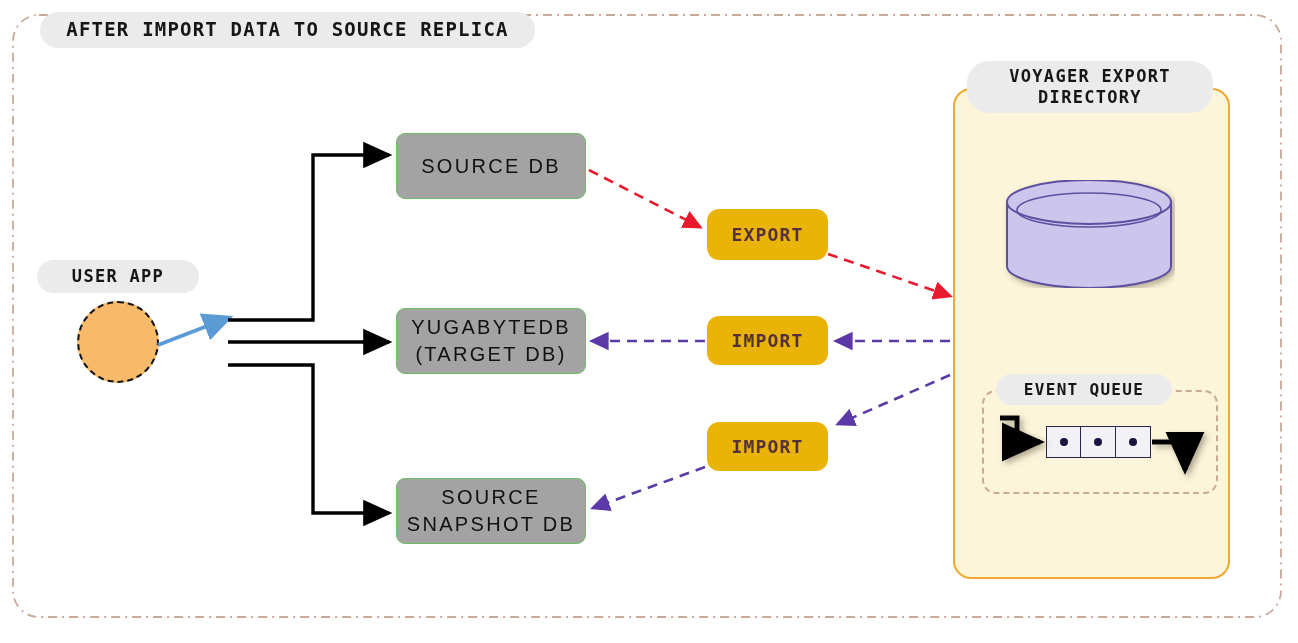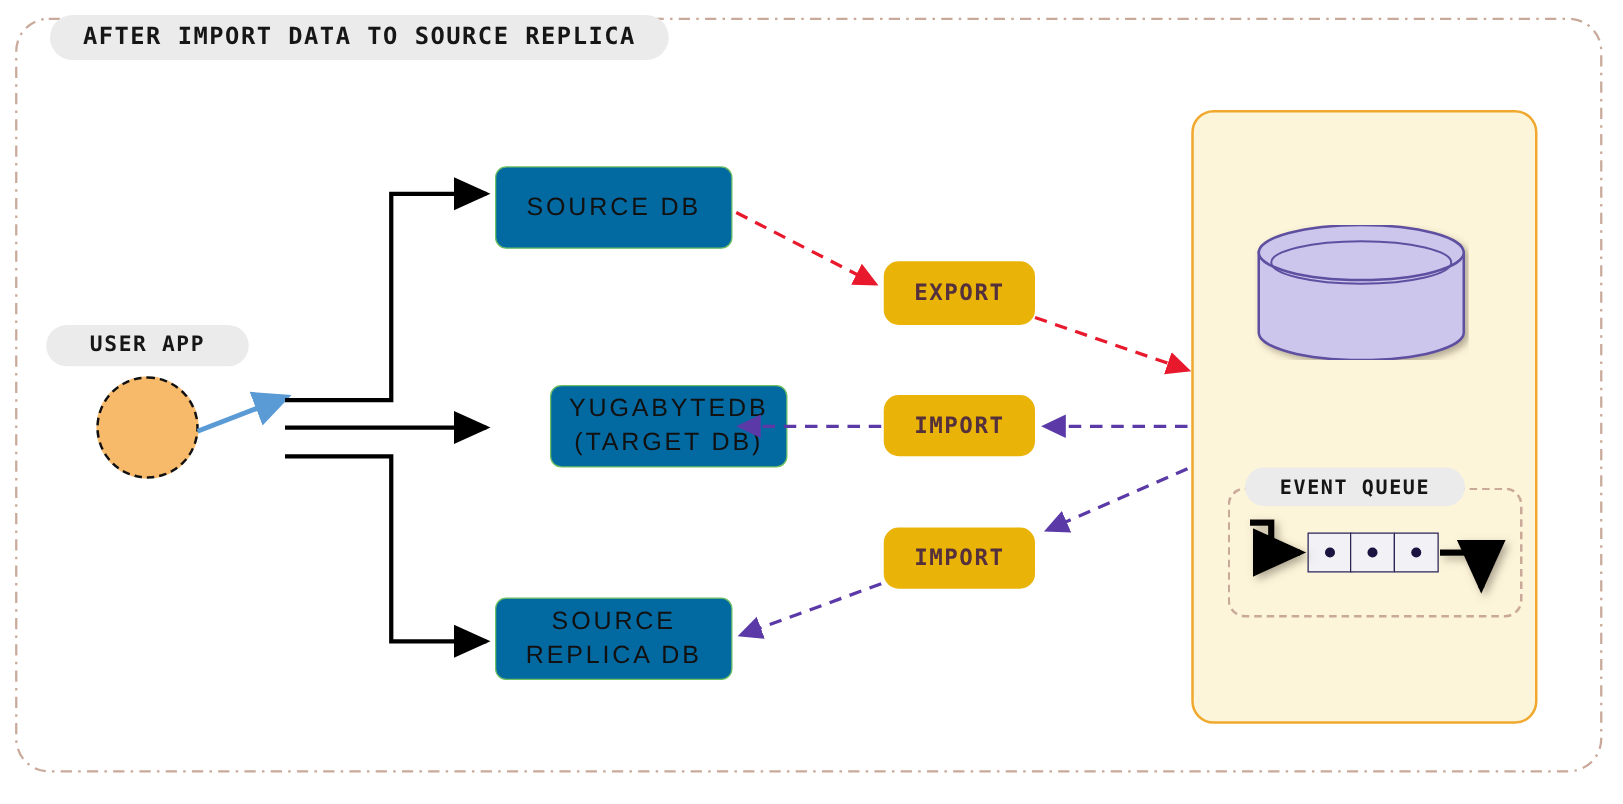--- a/index.html
+++ b/index.html
@@ -90,38 +90,38 @@
     height: 104px;
     border: 2px dashed #c9a99a;
     border-radius: 14px;
     box-sizing: border-box;
     z-index: 8;
   }
 
   
   .dbbox {
     position: absolute;
-    background: #0369a1;
+    background: #a3a3a3;
     border: 1.6px solid #6bbf62;
     border-radius: 9px;
     box-sizing: border-box;
     display: flex;
     align-items: center;
     justify-content: center;
     text-align: center;
     color: #111111;
     font-family: "Liberation Sans", sans-serif;
     font-size: 20px;
     letter-spacing: 2.3px;
     line-height: 1.35;
     white-space: pre-line;
     z-index: 30;
   }
   #db-source      { left: 396px; top: 133px; width: 190px; height: 66px; }
-  #db-target      { left: 396px; top: 308px; width: 190px; height: 66px; margin-left: 44px; }
+  #db-target      { left: 396px; top: 308px; width: 190px; height: 66px; }
   #db-replica     { left: 396px; top: 478px; width: 190px; height: 66px; }
 
   
   .pinklabel {
     position: absolute;
     background: #eab308;
     border-radius: 12px;
     color: #54303c;
     font-family: "DejaVu Sans Mono", monospace;
     font-weight: bold;
@@ -294,23 +294,25 @@
     <path d="M950,375 L838,424" fill="none" stroke="#5b3aa8" stroke-width="2.6" stroke-dasharray="10 7" marker-end="url(#arrow-purple)"></path>
     <path d="M705,467 L593,508" fill="none" stroke="#5b3aa8" stroke-width="2.6" stroke-dasharray="10 7" marker-end="url(#arrow-purple)"></path>
   </svg>
 
   <div id="userapp-circle"></div>
 
   <div class="dbbox" id="db-source">SOURCE DB</div>
   <div class="dbbox" id="db-target">YUGABYTEDB
 (TARGET DB)</div>
   <div class="dbbox" id="db-replica">SOURCE
-REPLICA DB</div>
+SNAPSHOT DB</div>
 
   <div class="pinklabel" id="lbl-export">EXPORT</div>
   <div class="pinklabel" id="lbl-import1">IMPORT</div>
   <div class="pinklabel" id="lbl-import2">IMPORT</div>
 
   <div class="badge" id="userapp-badge">USER APP</div>
   <div class="badge" id="title-badge">AFTER IMPORT DATA TO SOURCE REPLICA</div>
+  <div class="badge" id="ved-badge">VOYAGER EXPORT
+DIRECTORY</div>
   <div class="badge" id="eq-badge">EVENT QUEUE</div>
 
 </div>
 
 </body></html>

